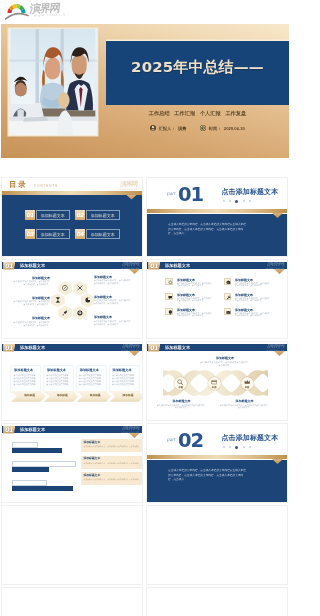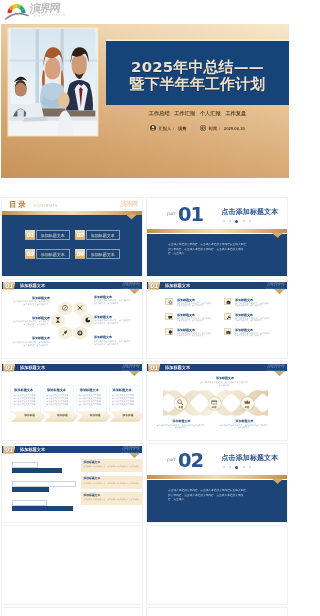--- a/index.html
+++ b/index.html
@@ -9,21 +9,21 @@
 
   
   .logo{position:absolute;left:5px;top:0px;width:68px;height:22px;}
   .logo .wtext{position:absolute;left:25px;top:1px;font-size:11px;font-weight:700;color:#bdbdbd;
     letter-spacing:-1.2px;transform:skewX(-8deg) rotate(-2deg);font-family:"DejaVu Sans",sans-serif;}
   .logo .wsub{position:absolute;left:29px;top:13px;font-size:3px;color:#c8c8c8;letter-spacing:.9px;
     transform:rotate(-2deg);}
 
   
   .grid{position:absolute;left:0;top:24px;width:290px;}
-  .cover{position:relative;width:288px;height:154px;margin:0 1px;overflow:hidden;}
+  .cover{position:relative;width:288px;height:134px;margin:0 1px;overflow:hidden;}
   .rows{margin-top:19px;}
   .row{display:flex;gap:3px;padding:0 1px;margin-bottom:2px;}
   .sl{width:142px;height:80px;position:relative;overflow:hidden;background:#fff;}
   .sl:after{content:"";position:absolute;inset:0;border:1px solid #f0f0f0;pointer-events:none;z-index:9;}
 
   
   .cover-bg{position:absolute;inset:0;background:linear-gradient(13deg,#c69257 0%,#d6a670 28%,#e3bd8e 55%,#eed5ae 78%,#f8e8cc 100%);}
   .cover-photo{position:absolute;left:8px;top:5px;width:88px;height:106px;overflow:hidden;background:#b9c6d2;
      box-shadow:0 0 0 1.5px #f4ead8, 1px 1px 2px rgba(120,85,40,.35);}
   .cover-panel{position:absolute;left:105px;top:17px;width:183px;height:64px;background:#174478;
@@ -204,21 +204,20 @@
 
   <path d="M22 74 l16 -2 l4 14 l-22 1 z" fill="#e9edf1"></path>
   <path d="M19 87 l26 -1 l2 4 l-30 1 z" fill="#cdd4da"></path>
 
   <ellipse cx="66" cy="70" rx="7" ry="8" fill="#e0c49c"></ellipse>
   <path d="M58 104 q0 -22 9 -24 q10 2 10 24 z" fill="#eef1f4"></path>
  </svg></div>
  <div class="cover-panel"></div>
  <div class="cover-title">
    <div>2025年中总结——</div>
-   <div>暨下半年年工作计划</div>
  </div>
  <div class="cover-tags">
    <span>工作总结</span><span>工作汇报</span><span>个人汇报</span><span>工作复盘</span>
  </div>
  <div class="cover-meta">
    <div class="mi">
             <span class="cmdot"><svg width="6" height="6" viewBox="0 0 6 6">
                 <circle cx="3" cy="2.2" r="1.1" fill="#f0e2c8"></circle>
                 <path d="M1 5.2 Q3 3.2 5 5.2 Z" fill="#f0e2c8"></path>
               </svg></span>

